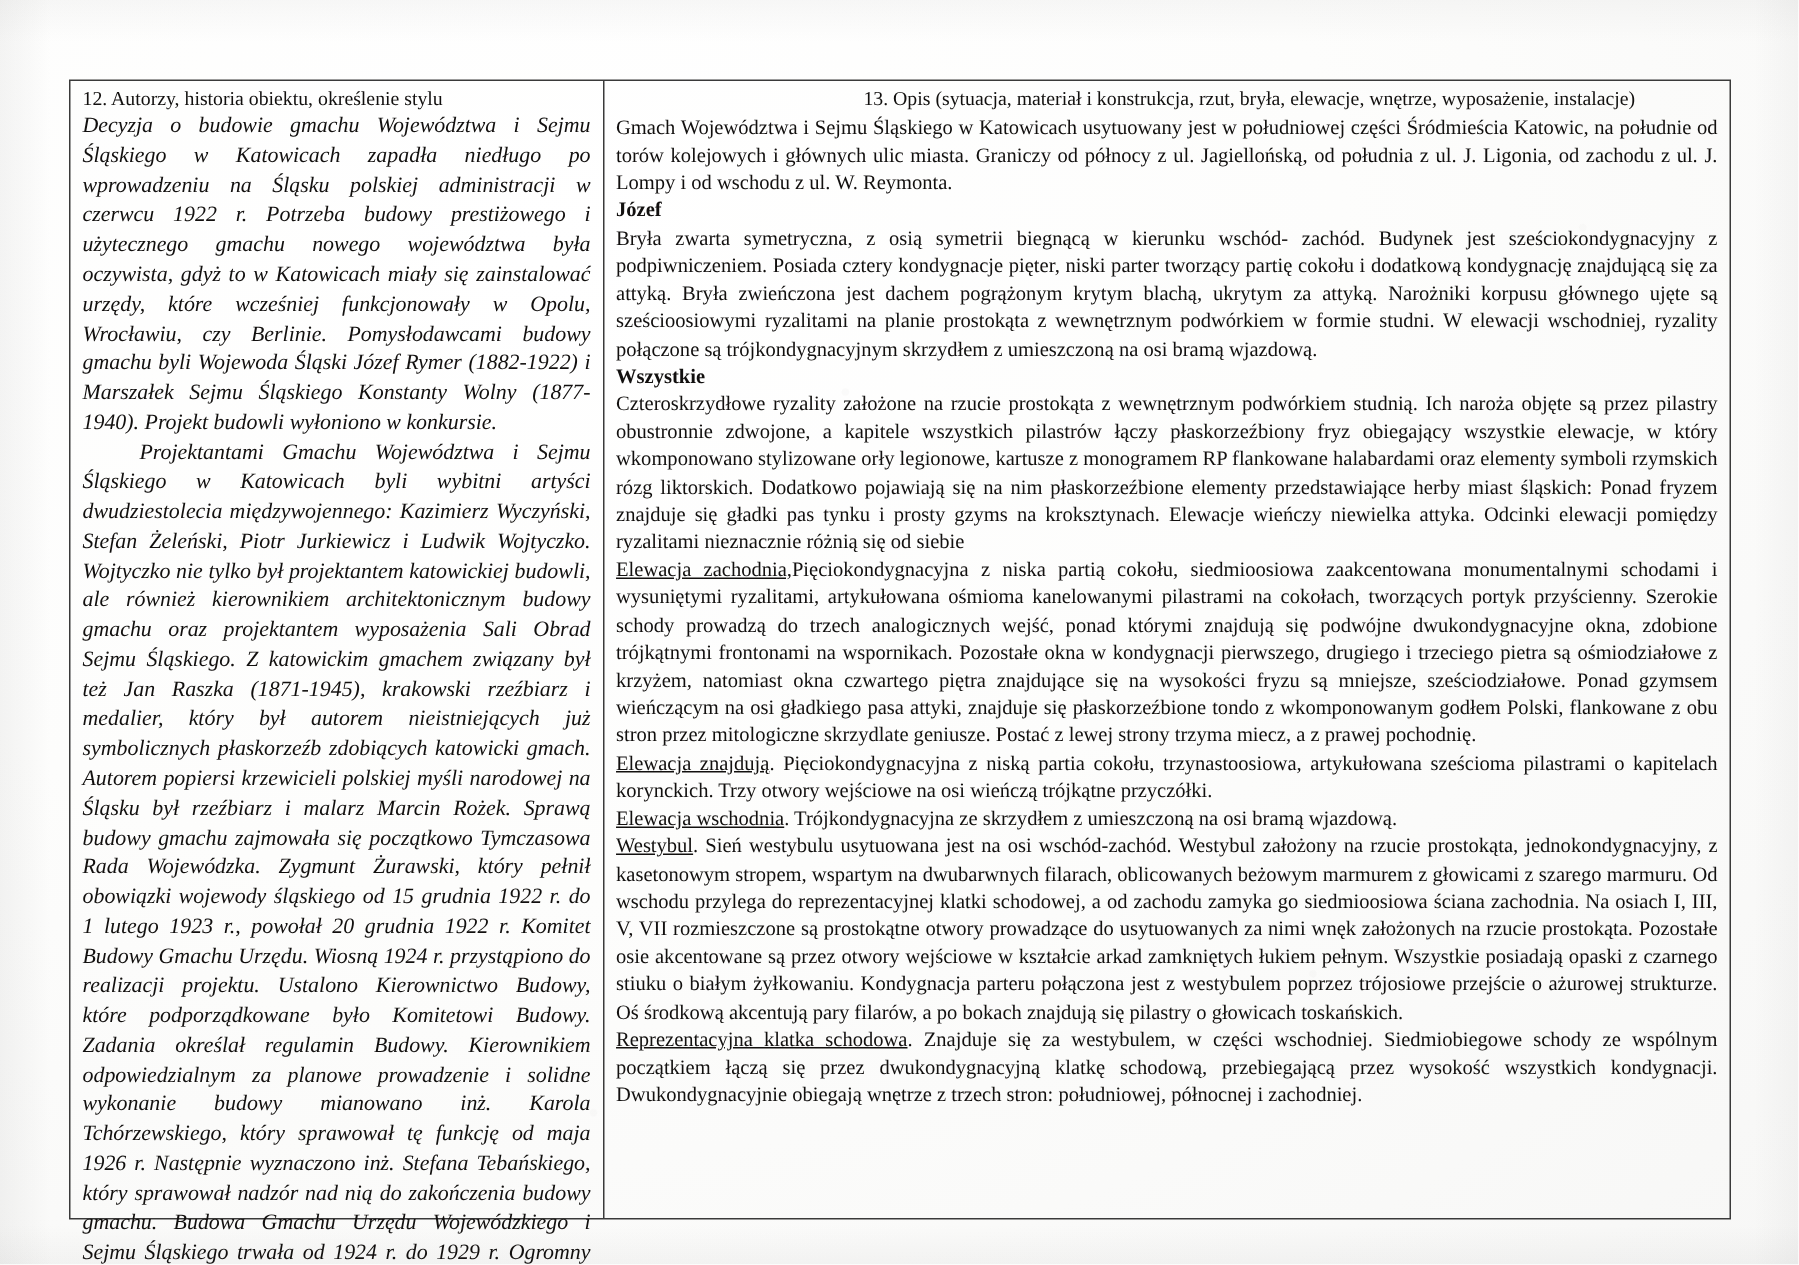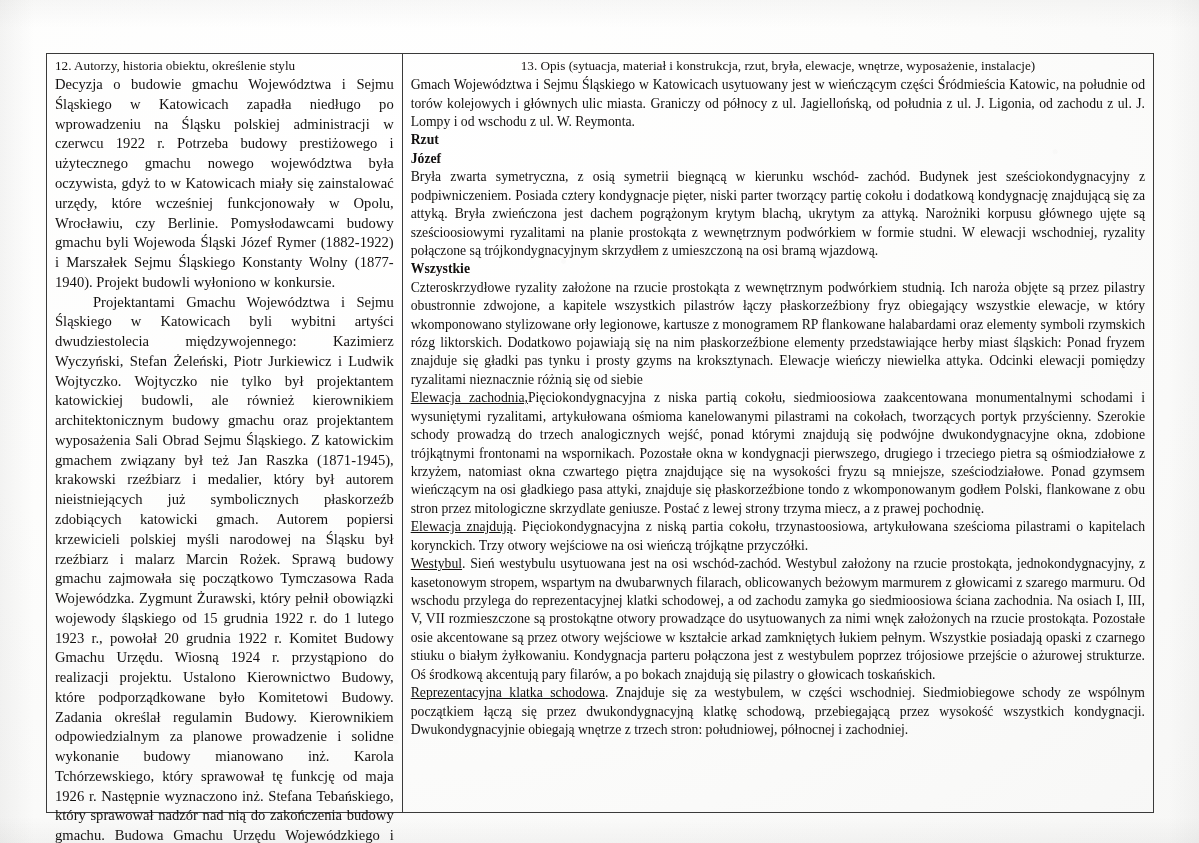--- a/index.html
+++ b/index.html
@@ -61,20 +61,21 @@
   #column-12 {
     width: 356px;
     border-right: 1px solid #3a3a3a;
     font-size: 14.6px;
     line-height: 1.355;
   }
   #column-13 {
     width: 751px;
     font-size: 13.7px;
     line-height: 1.345;
+    align-items: center;
   }
 
   .field-heading {
     font-size: 13.2px;
     line-height: 1.3;
     margin: 0 0 1px 0;
   }
   #column-13 .field-heading {
     text-align: left;
     padding-left: 110px;
@@ -90,20 +91,21 @@
     margin: 0;
     text-align: justify;
     text-justify: inter-word;
     hyphens: none;
   }
   p.para.indent {
     text-indent: 2.6em;
   }
   #column-12 p.para {
     text-align: justify;
+    font-style: italic;
   }
   
 
   .sec-head {
     font-weight: bold;
     margin: 0;
     text-align: left;
   }
 
   .run-in-underline {
@@ -142,35 +144,35 @@
     </div>
 
   </div>
 
   <div class="record-column" id="column-13">
 
     <div class="field-heading">13. Opis (sytuacja, materiał i konstrukcja, rzut, bryła, elewacje, wnętrze, wyposażenie, instalacje)</div>
 
     <div class="body-flow">
 
-      <p class="para">Gmach Województwa i Sejmu Śląskiego w Katowicach usytuowany jest w wieńczącym części Śródmieścia Katowic, na południe od torów kolejowych i głównych ulic miasta. Graniczy od północy z ul. Jagiellońską, od południa z ul. J. Ligonia, od zachodu z ul. J. Lompy i od wschodu z ul. W. Reymonta.</p>
+      <p class="para">Gmach Województwa i Sejmu Śląskiego w Katowicach usytuowany jest w południowej części Śródmieścia Katowic, na południe od torów kolejowych i głównych ulic miasta. Graniczy od północy z ul. Jagiellońską, od południa z ul. J. Ligonia, od zachodu z ul. J. Lompy i od wschodu z ul. W. Reymonta.</p>
 
-      <p class="sec-head">Rzut</p>
 
       <p class="sec-head">Józef</p>
       <p class="para">Bryła zwarta symetryczna, z osią symetrii biegnącą w kierunku wschód- zachód. Budynek jest sześciokondygnacyjny z podpiwniczeniem. Posiada cztery kondygnacje pięter, niski parter tworzący partię cokołu i dodatkową kondygnację znajdującą się za attyką. Bryła zwieńczona jest dachem pogrążonym krytym blachą, ukrytym za attyką. Narożniki korpusu głównego ujęte są sześcioosiowymi ryzalitami na planie prostokąta z wewnętrznym podwórkiem w formie studni. W elewacji wschodniej, ryzality połączone są trójkondygnacyjnym skrzydłem z umieszczoną na osi bramą wjazdową.</p>
 
       <p class="sec-head">Wszystkie</p>
       <p class="para">Czteroskrzydłowe ryzality założone na rzucie prostokąta z wewnętrznym podwórkiem studnią. Ich naroża objęte są przez pilastry obustronnie zdwojone, a kapitele wszystkich pilastrów łączy płaskorzeźbiony fryz obiegający wszystkie elewacje, w który wkomponowano stylizowane orły legionowe, kartusze z monogramem RP flankowane halabardami oraz elementy symboli rzymskich rózg liktorskich. Dodatkowo pojawiają się na nim płaskorzeźbione elementy przedstawiające herby miast śląskich: Ponad fryzem znajduje się gładki pas tynku i prosty gzyms na kroksztynach. Elewacje wieńczy niewielka attyka. Odcinki elewacji pomiędzy ryzalitami nieznacznie różnią się od siebie</p>
 
       <p class="para"><span class="run-in-underline">Elewacja zachodnia,</span><span>Pięciokondygnacyjna z niska partią cokołu, siedmioosiowa zaakcentowana monumentalnymi schodami i wysuniętymi ryzalitami, artykułowana ośmioma kanelowanymi pilastrami na cokołach, tworzących portyk przyścienny. Szerokie schody prowadzą do trzech analogicznych wejść, ponad którymi znajdują się podwójne dwukondygnacyjne okna, zdobione trójkątnymi frontonami na wspornikach. Pozostałe okna w kondygnacji pierwszego, drugiego i trzeciego pietra są ośmiodziałowe z krzyżem, natomiast okna czwartego piętra znajdujące się na wysokości fryzu są mniejsze, sześciodziałowe. Ponad gzymsem wieńczącym na osi gładkiego pasa attyki, znajduje się płaskorzeźbione tondo z wkomponowanym godłem Polski, flankowane z obu stron przez mitologiczne skrzydlate geniusze. Postać z lewej strony trzyma miecz, a z prawej pochodnię.</span></p>
 
       <p class="para"><span class="run-in-underline">Elewacja znajdują</span><span>. Pięciokondygnacyjna z niską partia cokołu, trzynastoosiowa, artykułowana sześcioma pilastrami o kapitelach korynckich. Trzy otwory wejściowe na osi wieńczą trójkątne przyczółki.</span></p>
 
 
+      <p class="para"><span class="run-in-underline">Elewacja wschodnia</span><span>. Trójkondygnacyjna ze skrzydłem z umieszczoną na osi bramą wjazdową.</span></p>
 
 
       <p class="para"><span class="run-in-underline">Westybul</span><span>. Sień westybulu usytuowana jest na osi wschód-zachód. Westybul założony na rzucie prostokąta, jednokondygnacyjny, z kasetonowym stropem, wspartym na dwubarwnych filarach, oblicowanych beżowym marmurem z głowicami z szarego marmuru. Od wschodu przylega do reprezentacyjnej klatki schodowej, a od zachodu zamyka go siedmioosiowa ściana zachodnia. Na osiach I, III, V, VII rozmieszczone są prostokątne otwory prowadzące do usytuowanych za nimi wnęk założonych na rzucie prostokąta. Pozostałe osie akcentowane są przez otwory wejściowe w kształcie arkad zamkniętych łukiem pełnym. Wszystkie posiadają opaski z czarnego stiuku o białym żyłkowaniu. Kondygnacja parteru połączona jest z westybulem poprzez trójosiowe przejście o ażurowej strukturze. Oś środkową akcentują pary filarów, a po bokach znajdują się pilastry o głowicach toskańskich.</span></p>
 
       <p class="para"><span class="run-in-underline">Reprezentacyjna klatka schodowa</span><span>. Znajduje się za westybulem, w części wschodniej. Siedmiobiegowe schody ze wspólnym początkiem łączą się przez dwukondygnacyjną klatkę schodową, przebiegającą przez wysokość wszystkich kondygnacji. Dwukondygnacyjnie obiegają wnętrze z trzech stron: południowej, północnej i zachodniej.</span></p>
 
     </div>
 
   </div>
 

